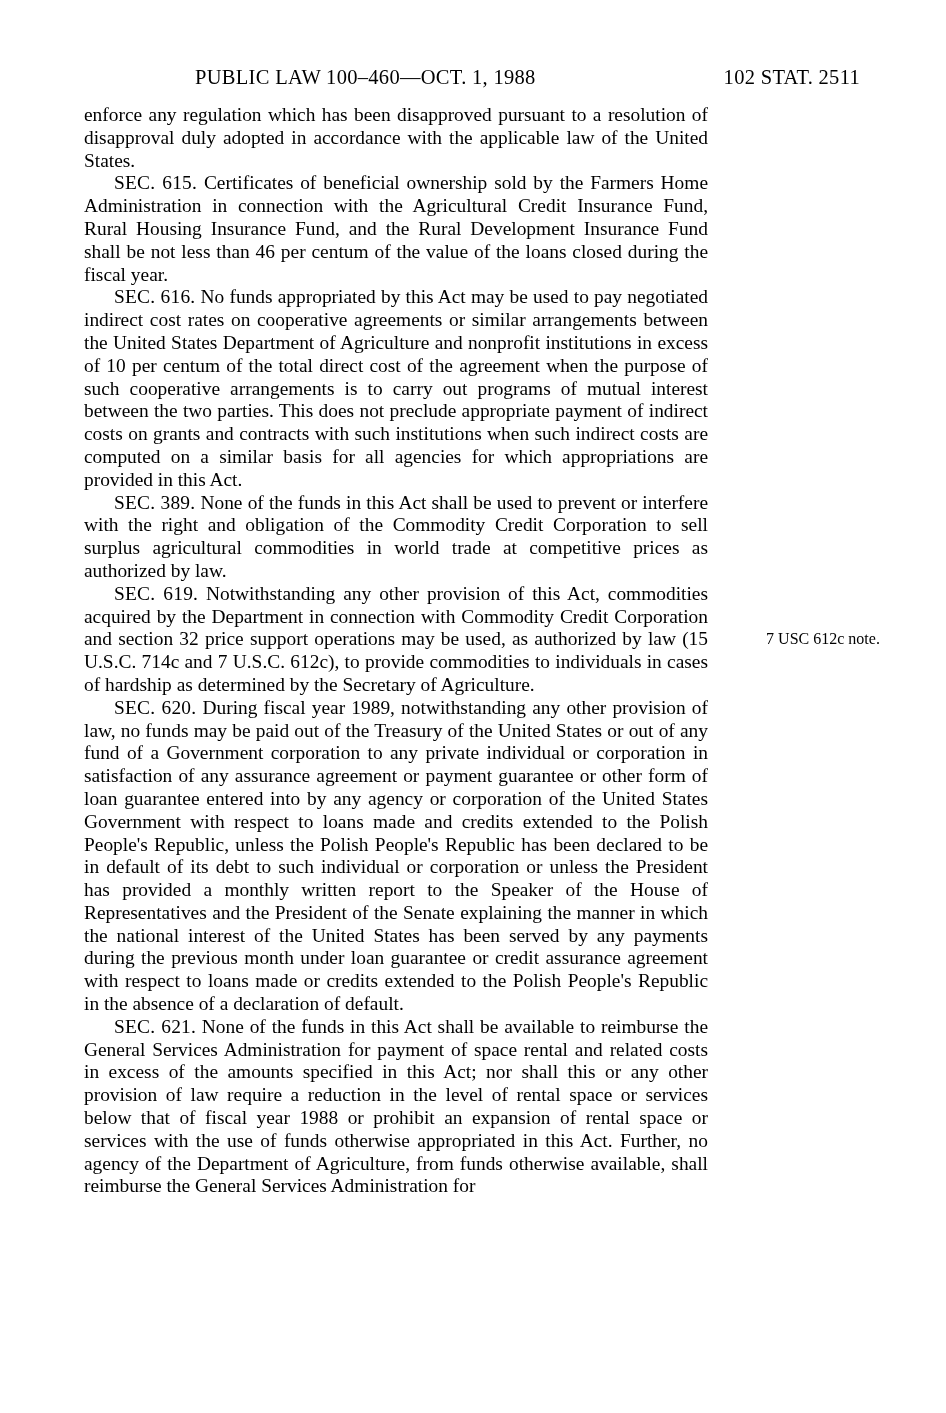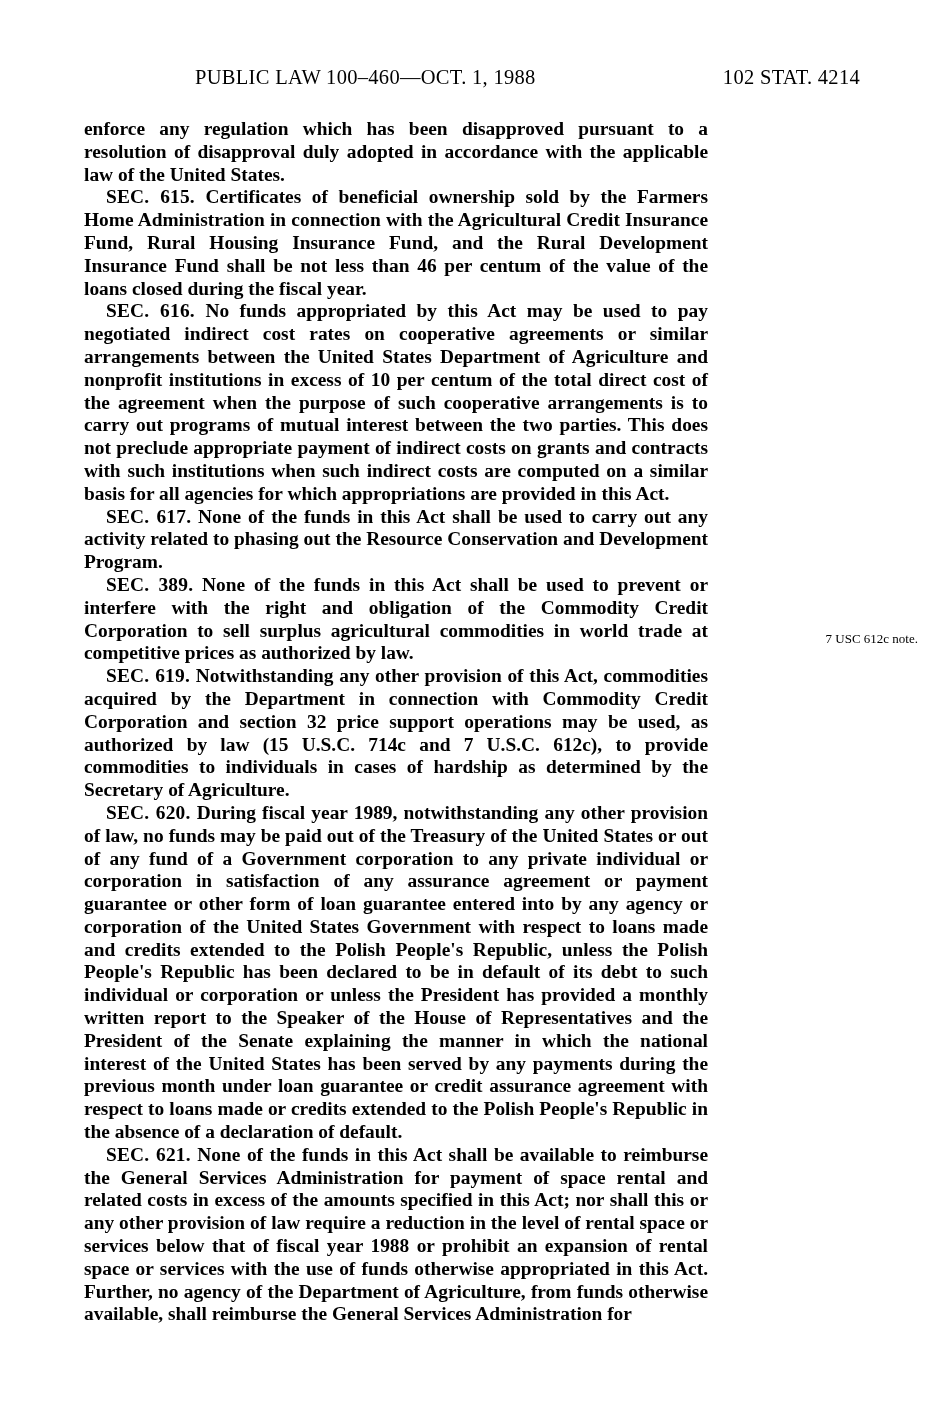--- a/index.html
+++ b/index.html
@@ -39,72 +39,71 @@
   .header .hdr-right {
     position: absolute;
     right: 0;
     top: 0;
     letter-spacing: 0.3px;
     white-space: nowrap;
   }
   .body-col {
     position: absolute;
     left: 84px;
-    top: 118px;
+    top: 104px;
     width: 624px;
     font-size: 19.4px;
     line-height: 22.8px;
     text-align: justify;
     text-justify: inter-word;
-    font-weight: bold;
   }
   .body-col p {
     margin: 0;
     text-indent: 22px;
   }
   .body-col p.noindent {
     text-indent: 0;
   }
   .sc {
     font-variant: small-caps;
     letter-spacing: 0.2px;
+    margin-left: 8px;
   }
   .sidenotes {
     position: absolute;
     left: 728px;
     width: 190px;
-    font-size: 13px;
+    font-size: 16px;
     line-height: 17.6px;
-    text-align: right;
+    text-align: center;
   }
   .sidenote-a { top: 630px; }
   .sidenote-b { top: 718px; }
   .sidenotes div {
     white-space: nowrap;
   }
 </style>
 </head>
 <body>
 
 <div class="page">
 
   <div class="header">
     <span class="hdr-left">PUBLIC LAW 100–460—OCT. 1, 1988</span>
-    <span class="hdr-right">102 STAT. 4214</span>
+    <span class="hdr-right">102 STAT. 2511</span>
   </div>
 
   <div class="body-col">
 
     <p class="noindent"><span>enforce any regulation which has been disapproved pursuant to a resolution of disapproval duly adopted in accordance with the applicable law of the United States.</span></p>
 
     <p><span class="sc">SEC. 615.</span><span> Certificates of beneficial ownership sold by the Farmers Home Administration in connection with the Agricultural Credit Insurance Fund, Rural Housing Insurance Fund, and the Rural Development Insurance Fund shall be not less than 46 per centum of the value of the loans closed during the fiscal year.</span></p>
 
     <p><span class="sc">SEC. 616.</span><span> No funds appropriated by this Act may be used to pay negotiated indirect cost rates on cooperative agreements or similar arrangements between the United States Department of Agriculture and nonprofit institutions in excess of 10 per centum of the total direct cost of the agreement when the purpose of such cooperative arrangements is to carry out programs of mutual interest between the two parties. This does not preclude appropriate payment of indirect costs on grants and contracts with such institutions when such indirect costs are computed on a similar basis for all agencies for which appropriations are provided in this Act.</span></p>
 
-    <p><span class="sc">SEC. 617.</span><span> None of the funds in this Act shall be used to carry out any activity related to phasing out the Resource Conservation and Development Program.</span></p>
 
     <p><span class="sc">SEC. 389.</span><span> None of the funds in this Act shall be used to prevent or interfere with the right and obligation of the Commodity Credit Corporation to sell surplus agricultural commodities in world trade at competitive prices as authorized by law.</span></p>
 
     <p><span class="sc">SEC. 619.</span><span> Notwithstanding any other provision of this Act, commodities acquired by the Department in connection with Commodity Credit Corporation and section 32 price support operations may be used, as authorized by law (15 U.S.C. 714c and 7 U.S.C. 612c), to provide commodities to individuals in cases of hardship as determined by the Secretary of Agriculture.</span></p>
 
     <p><span class="sc">SEC. 620.</span><span> During fiscal year 1989, notwithstanding any other provision of law, no funds may be paid out of the Treasury of the United States or out of any fund of a Government corporation to any private individual or corporation in satisfaction of any assurance agreement or payment guarantee or other form of loan guarantee entered into by any agency or corporation of the United States Government with respect to loans made and credits extended to the Polish People's Republic, unless the Polish People's Republic has been declared to be in default of its debt to such individual or corporation or unless the President has provided a monthly written report to the Speaker of the House of Representatives and the President of the Senate explaining the manner in which the national interest of the United States has been served by any payments during the previous month under loan guarantee or credit assurance agreement with respect to loans made or credits extended to the Polish People's Republic in the absence of a declaration of default.</span></p>
 
     <p><span class="sc">SEC. 621.</span><span> None of the funds in this Act shall be available to reimburse the General Services Administration for payment of space rental and related costs in excess of the amounts specified in this Act; nor shall this or any other provision of law require a reduction in the level of rental space or services below that of fiscal year 1988 or prohibit an expansion of rental space or services with the use of funds otherwise appropriated in this Act. Further, no agency of the Department of Agriculture, from funds otherwise available, shall reimburse the General Services Administration for</span></p>
 
   </div>

